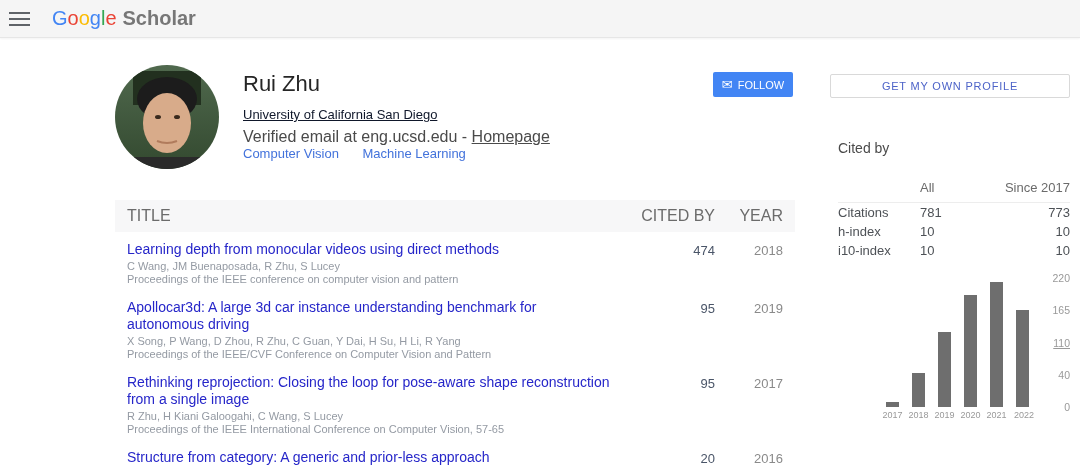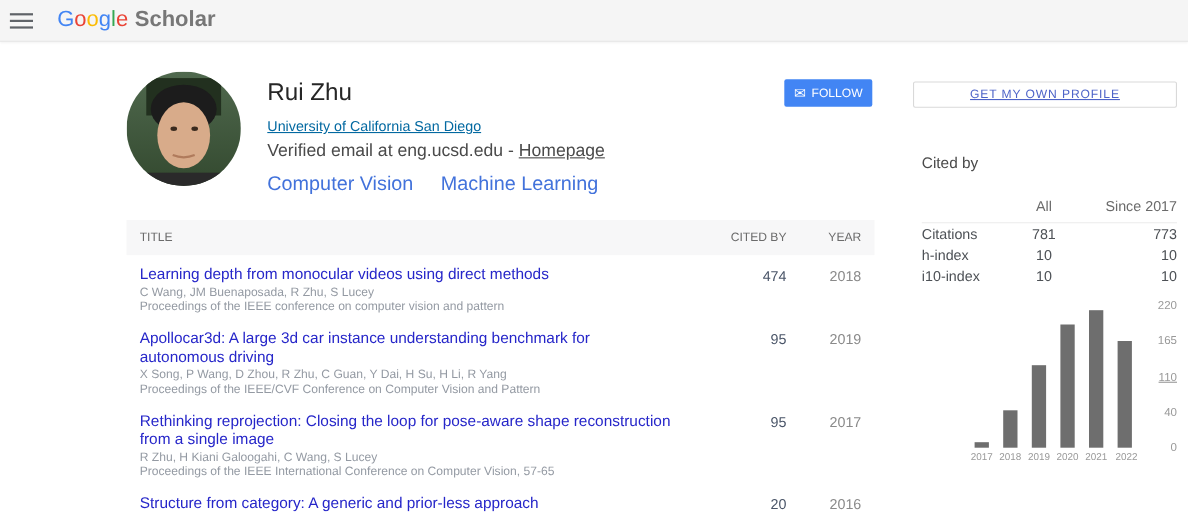--- a/index.html
+++ b/index.html
@@ -21,67 +21,67 @@
   .logo { margin-left:22px; font-size:20px; display:flex; align-items:baseline; cursor:pointer; }
   .logo .scholar { color:#777; margin-left:6px;font-weight:bold; }
 
   
   .avatar {
     position:absolute; left:115px; top:65px; width:104px; height:104px;
     border-radius:50%; overflow:hidden; cursor:pointer;
   }
   .profile-info { position:absolute; left:243px; top:71px; }
   .name { font-size:22px; color:#262626; }
-  .affiliation { display:inline-block; margin-top:10px; font-size:13px; color:#0369a1;
+  .affiliation { display:inline-block; margin-top:10px; font-size:13px; color:#0f172a;
     text-decoration:underline; cursor:pointer; }
   .verified-line { margin-top:5px; font-size:16px; color:#4a4a4a; }
   .homepage-link { text-decoration:underline; cursor:pointer; }
-  .interests { margin-top:10px; font-size:18px; }
+  .interests { font-size:13px; }
   .interest-link { color:#4272db; margin-right:20px; cursor:pointer; }
 
   
   .follow-btn {
     position:absolute; left:713px; top:72px; width:80px; height:25px;
     background:#4285f4; border:none; border-radius:2px; color:#fff;
     font-size:11px; font-family:"Liberation Sans", sans-serif;
     display:flex; align-items:center; justify-content:center; gap:5px; cursor:pointer;
   }
   .follow-btn .env { font-size:13px; line-height:1; }
   .get-profile-btn {
     position:absolute; left:830px; top:74px; width:240px; height:24px;
     background:#fff; border:1px solid #d9d9d9; border-radius:2px;
     color:#4d63c8; font-size:11px; letter-spacing:0.8px;
-    font-family:"Liberation Sans", sans-serif; cursor:pointer;text-decoration:underline;
+    font-family:"Liberation Sans", sans-serif; cursor:pointer;
   }
 
   
   .pubs { position:absolute; left:115px; top:200px; width:680px; }
   .pubs-header {
     display:flex; align-items:center; height:32px; background:#f7f7f8;
-    color:#6b6b6b; font-size:11px; padding-left:12px;
+    color:#6b6b6b; font-size:16px; padding-left:12px;
   }
   .col-title { flex:1; }
   .col-cited { width:75px; text-align:right; }
   .col-year  { width:80px; text-align:right; padding-right:12px; }
   .pub-row { display:flex; align-items:flex-start; padding:9px 0 4px 12px; }
   .pub-main { flex:1; padding-right:26px; }
   .pub-title { font-size:14px; line-height:17px; color:#2626c9; margin-bottom:2px; cursor:pointer; }
   .pub-authors, .pub-venue { font-size:11px; line-height:13px; color:#949aa3; }
   .pub-cited { width:75px; text-align:right; font-size:13px; color:#4a5568; padding-top:2px; cursor:pointer; }
   .pub-year  { width:80px; text-align:right; padding-right:12px; font-size:13px; color:#8a8a8a; padding-top:2px; }
 
   
   .citedby { position:absolute; left:838px; top:140px; width:232px; }
   .citedby-title { font-size:14px; color:#4a4a4a; cursor:pointer; }
   .cb-header { display:flex; margin-top:24px; padding-bottom:7px; color:#6b6b6b;
     font-size:13px; border-bottom:1px solid #ededed; }
   .cb-row { display:flex; font-size:13px; color:#4d5156; padding:2px 0; }
   .cb-row:first-of-type { margin-top:6px; }
   .cb-label { width:82px; }
-  .cb-all { width:58px; text-align:center; }
+  .cb-all { width:58px; text-align:left; }
   .cb-since { flex:1; text-align:right; }
 
   
   .chart { position:absolute; left:868px; top:268px; width:204px; height:158px; }
   .plot { position:absolute; left:0; top:0; width:166px; height:139px; }
   .bar { position:absolute; bottom:0; width:13px; background:#6e6e6e; cursor:pointer; }
   .xlabel { position:absolute; top:142px; width:26px; text-align:center;
     font-size:9px; color:#999; }
   .ylabel { position:absolute; left:168px; width:34px; text-align:right;
     font-size:10.5px; color:#999; }

